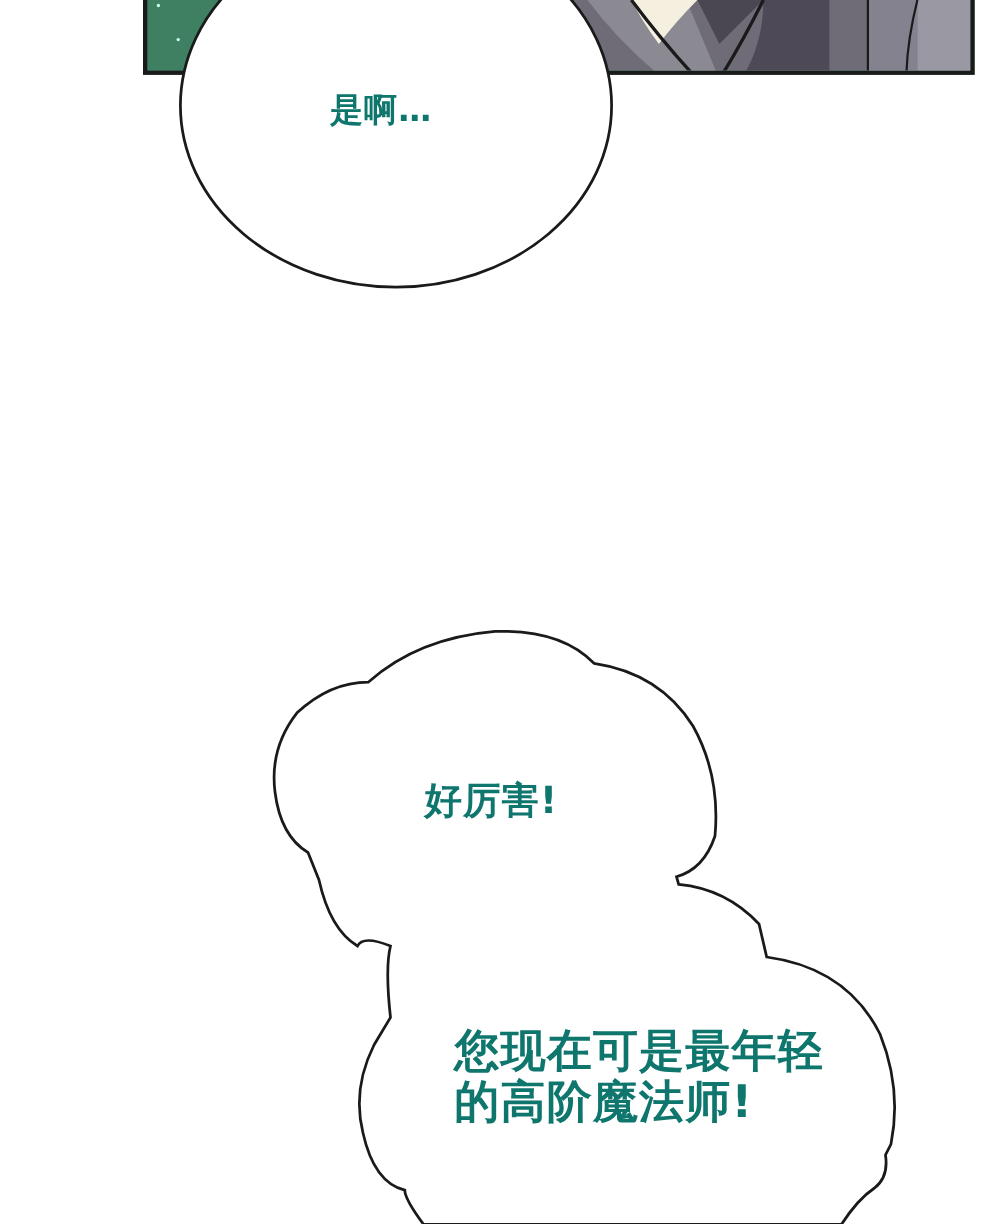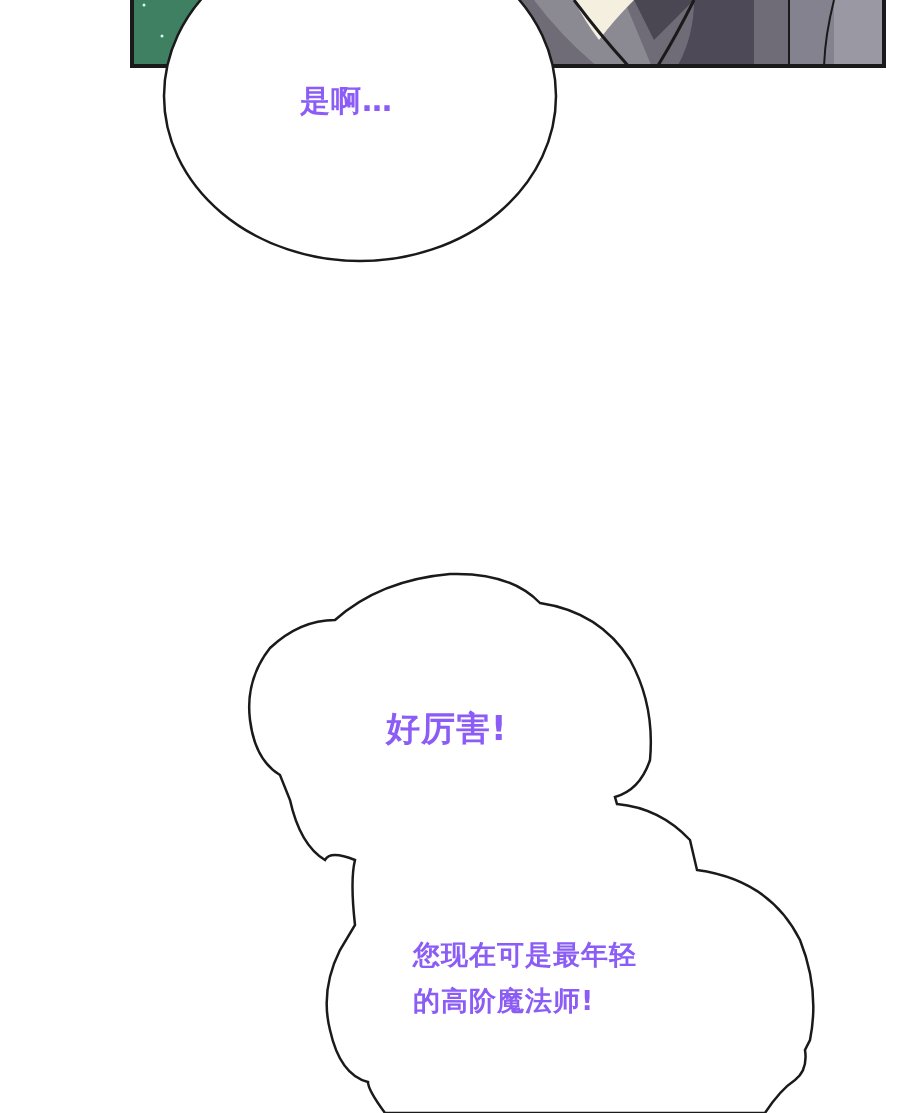--- a/index.html
+++ b/index.html
@@ -8,26 +8,26 @@
       font-family: "DejaVu Sans", "Liberation Sans", sans-serif;
     }
     .panel {
       position: absolute; left: 130px; top: -4px; width: 756px; height: 72px;
       border: 4px solid #1a1a1a; box-sizing: border-box; overflow: hidden;
       background: #3f7f62;
     }
     .panel svg { position: absolute; left: 0; top: 0; }
     .layer { position: absolute; left: 0; top: 0; width: 900px; height: 1113px; }
     .bubble-text {
-      position: absolute; color: #8b5cf6; font-weight: bold; letter-spacing: 1px;
+      position: absolute; color: #0f766e; font-weight: bold; letter-spacing: 1px;
       white-space: pre-line; line-height: 46px;
     }
     #t1 { left: 300px; top: 78px; font-size: 30px; }
     #t2 { left: 386px; top: 705px; font-size: 34px; }
-    #t3 { left: 413px; top: 932px; font-size: 27px; }
+    #t3 { left: 413px; top: 932px; font-size: 41px; }
   </style>
 </head>
 <body>
 
 <div class="panel">
   <svg width="756" height="72" viewBox="0 0 756 72">
     <rect x="0" y="0" width="756" height="72" fill="#3f7f62"></rect>
 
     <path d="M380 0 L756 0 L756 72 L380 72 Z" fill="#6f6c78"></path>
     <path d="M400 0 Q430 40 470 72 L520 72 L490 0 Z" fill="#8b8992"></path>

